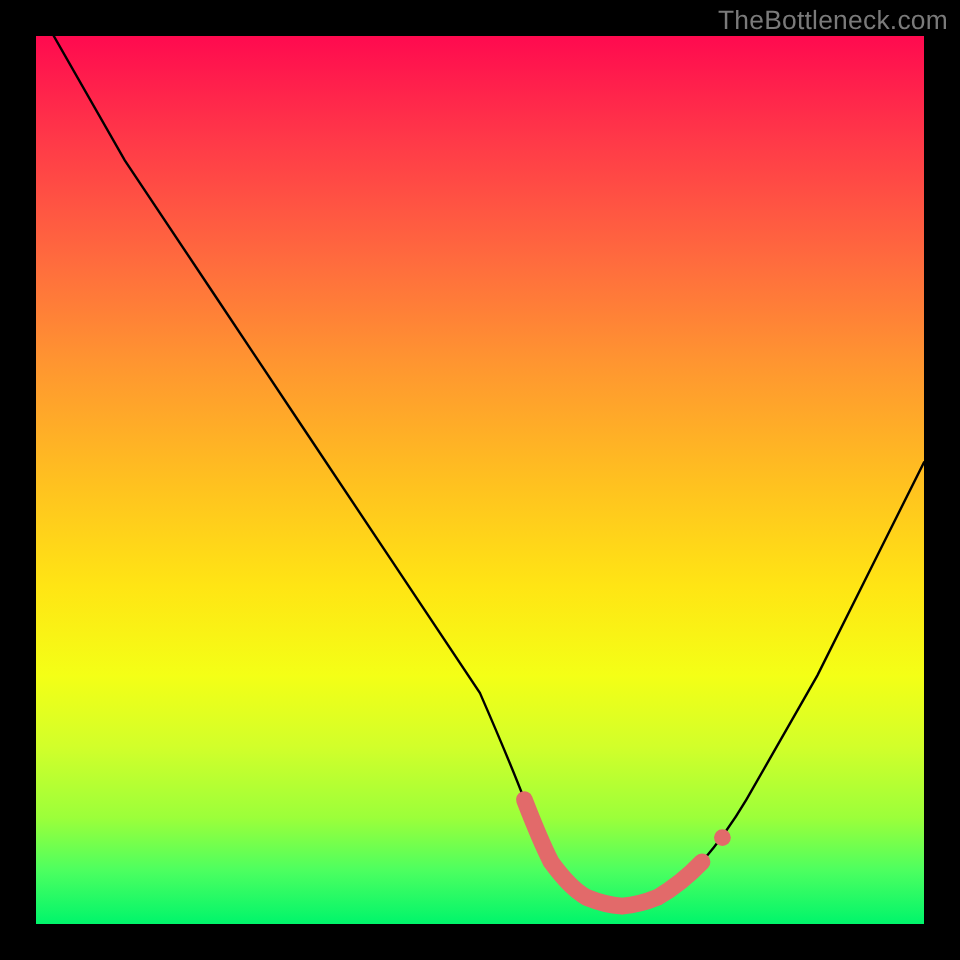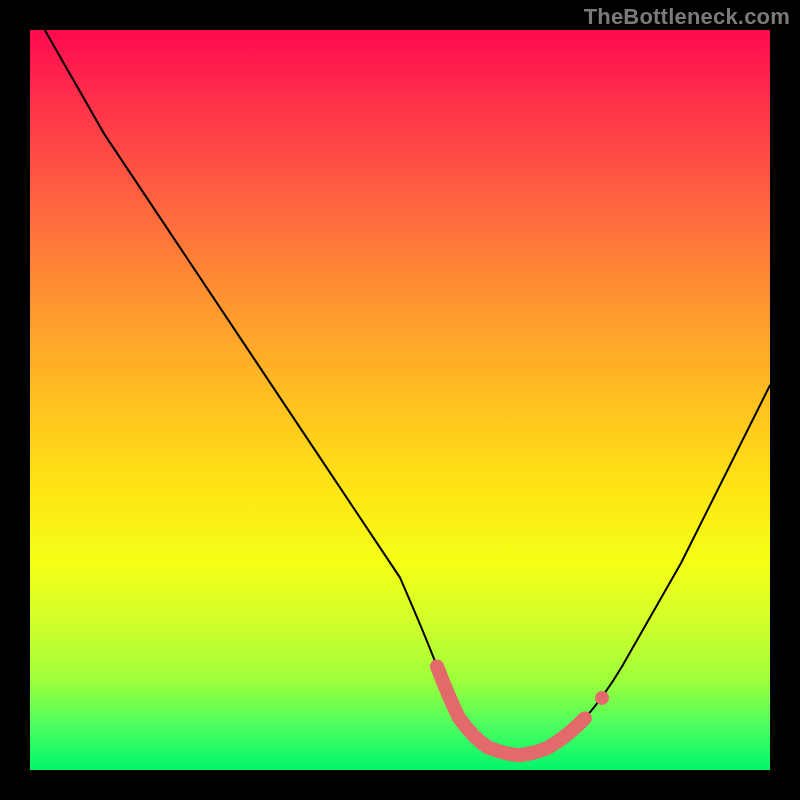--- a/index.html
+++ b/index.html
@@ -58,21 +58,21 @@
     stroke: #e26a6a;
     stroke-width: 14;
     stroke-linecap: round;
   }
   .watermark {
     position: absolute;
     top: 4px;
     right: 10px;
     color: #7a7a7a;
     font-size: 22px;
-    font-weight: 700;
+    font-weight: 400;
     letter-spacing: 0.2px;
     user-select: none;
   }
 </style>
 </head>
 <body>
 
 <div class="frame">
 
   <div class="plot-area">

